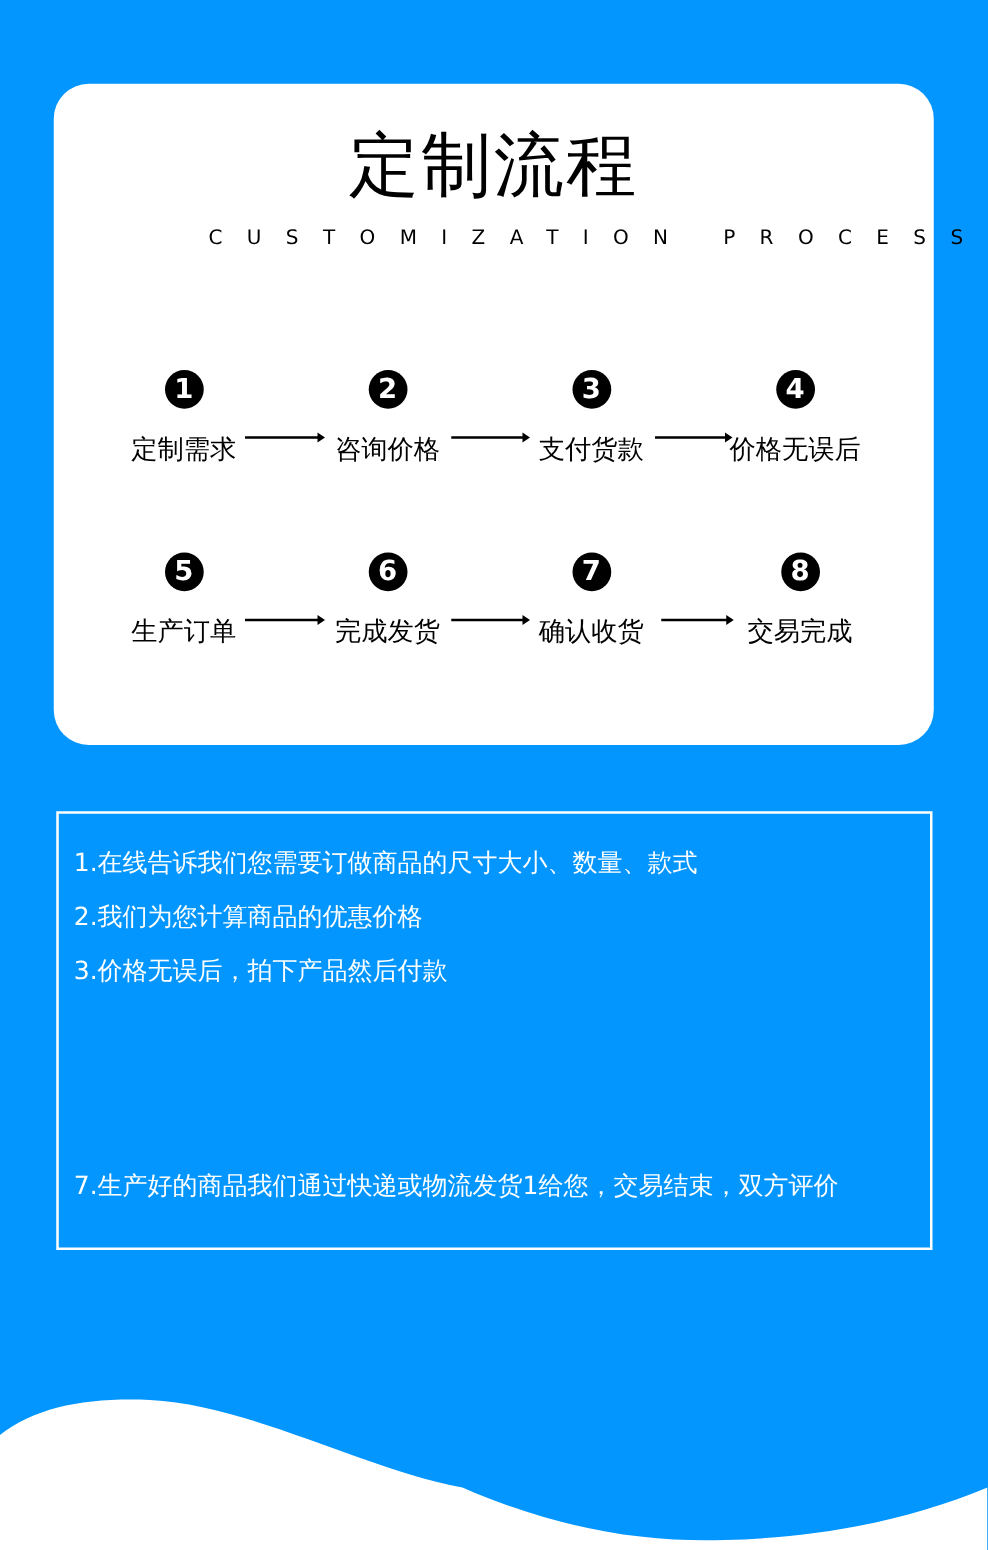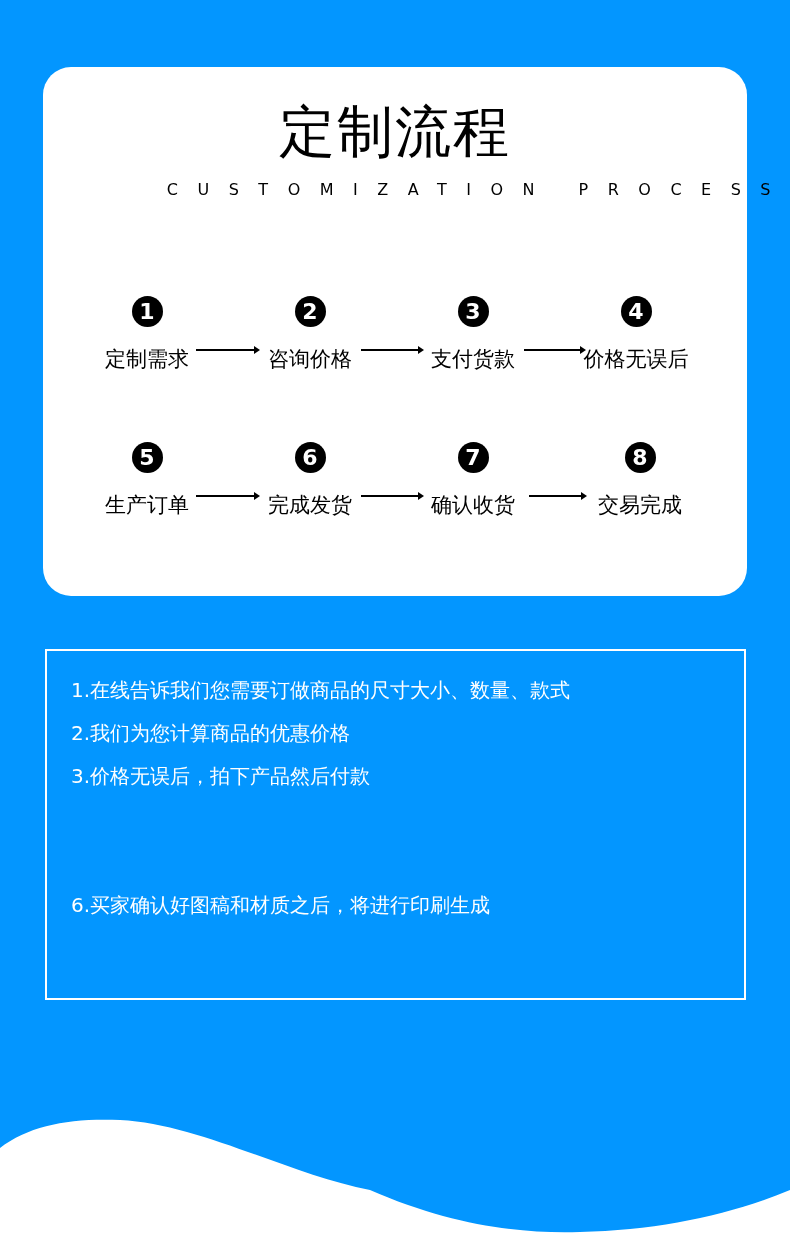--- a/index.html
+++ b/index.html
@@ -31,21 +31,21 @@
   .arrow { position:absolute; height:2px; background:#000; }
   .arrow::after {
     content:""; position:absolute; right:-2px; top:-3px;
     border-left:6px solid #000; border-top:4px solid transparent; border-bottom:4px solid transparent;
   }
   .info-box {
     position:absolute; left:45px; top:649px; width:701px; height:351px;
     border:2px solid #ffffff;
   }
   .info-item {
-    position:absolute; left:24px; font-size:20px; color:#ffffff; white-space:nowrap;
+    position:absolute; left:12px; font-size:20px; color:#ffffff; white-space:nowrap;
   }
   svg.wave { position:absolute; left:0; top:0; }
 </style>
 </head>
 <body>
 
 <svg class="wave" width="790" height="1240" viewBox="0 0 790 1240">
   <path d="M0,1148 C30,1125 70,1118 120,1120 C200,1124 290,1175 370,1190 C450,1225 520,1234 580,1232 C660,1230 730,1215 790,1190 L790,1240 L0,1240 Z" fill="#ffffff"></path>
 </svg>
 
@@ -95,14 +95,14 @@
   <div class="step" style="left:640px;">
     <span class="num">8</span>
     <span class="label">交易完成</span>
   </div>
 </div>
 
 <div class="info-box">
   <div class="info-item" style="top:26px;">1.在线告诉我们您需要订做商品的尺寸大小、数量、款式</div>
   <div class="info-item" style="top:69px;">2.我们为您计算商品的优惠价格</div>
   <div class="info-item" style="top:112px;">3.价格无误后，拍下产品然后付款</div>
-  <div class="info-item" style="top:241px;">6.买家确认好图稿和材质之后，将进行印刷生成</div>
+  <div class="info-item" style="top:284px;">7.生产好的商品我们通过快递或物流发货1给您，交易结束，双方评价</div>
 </div>
 
 </body></html>

